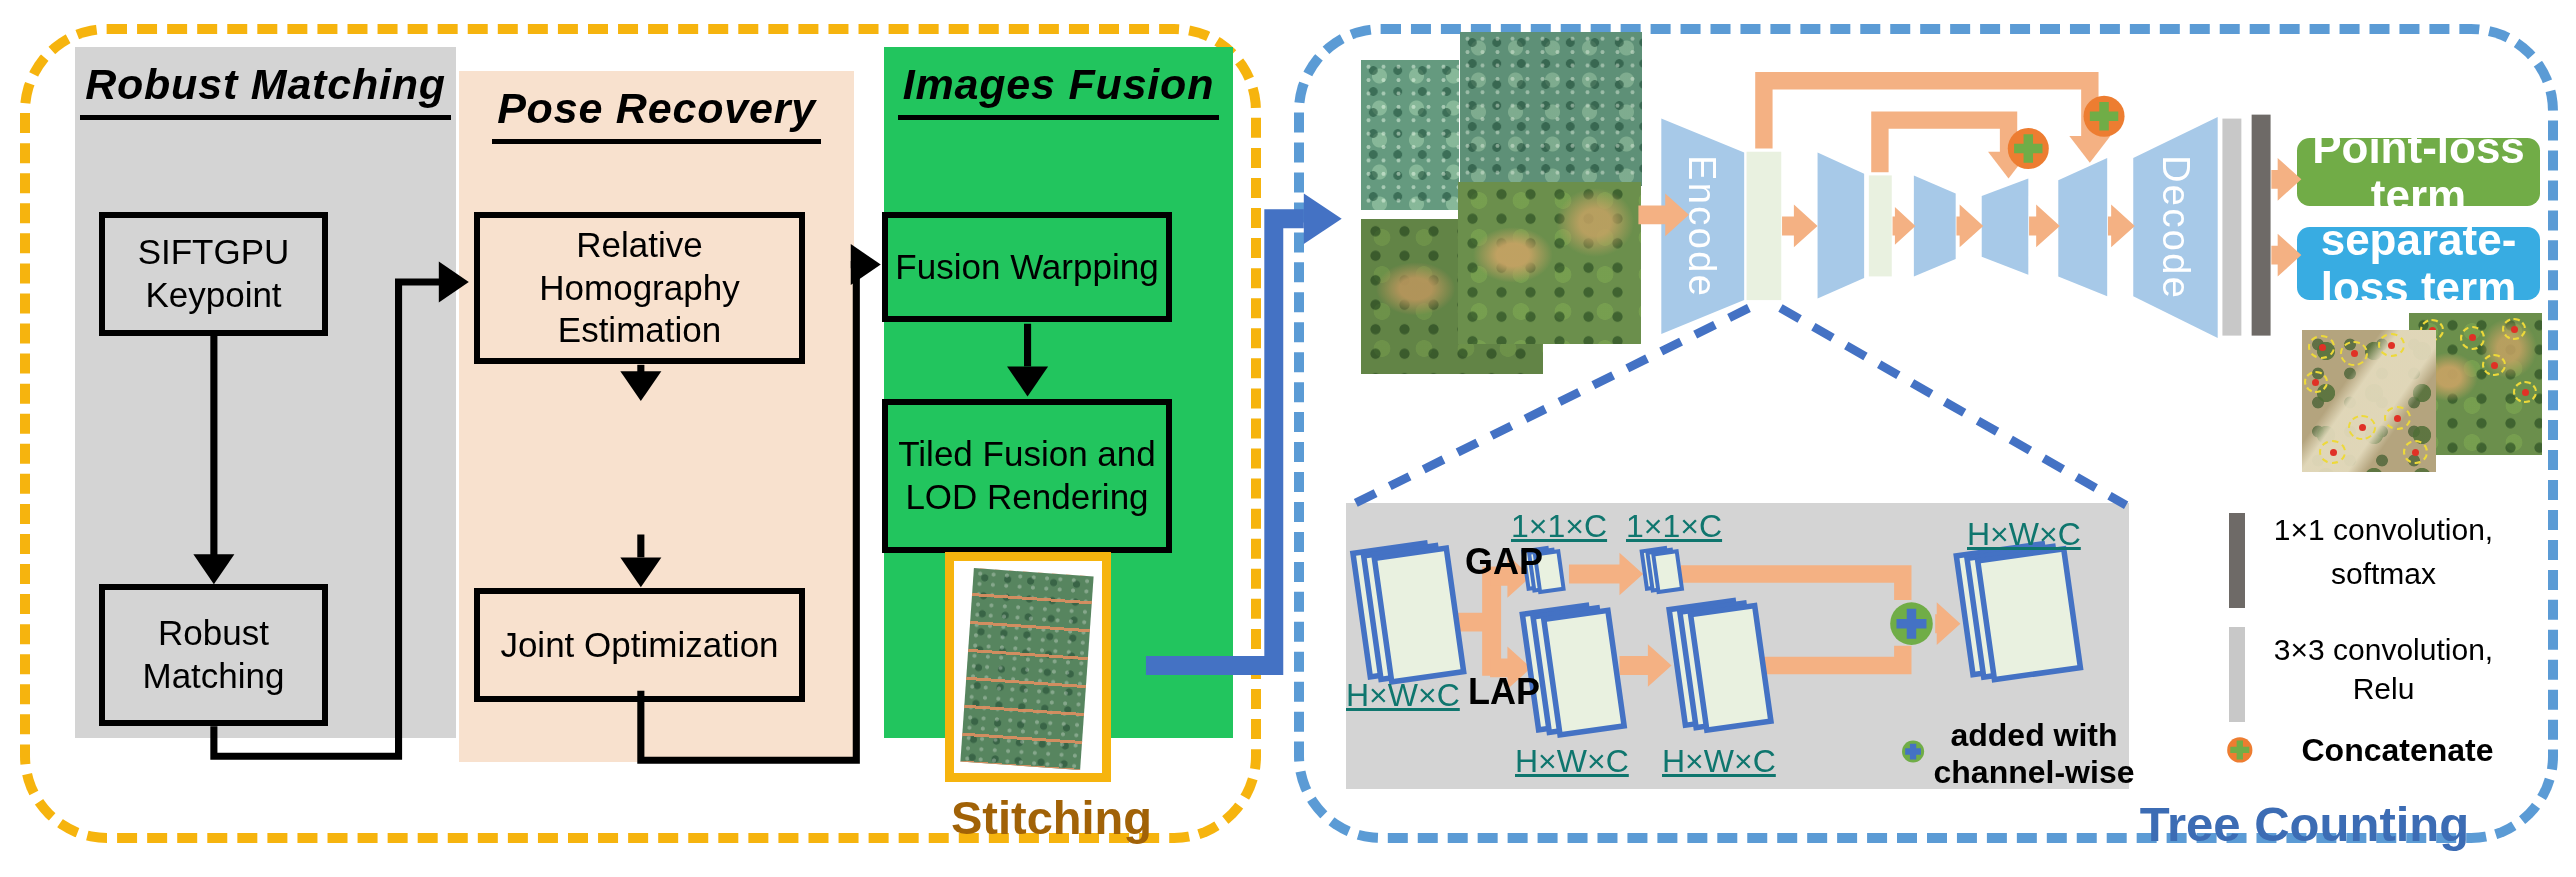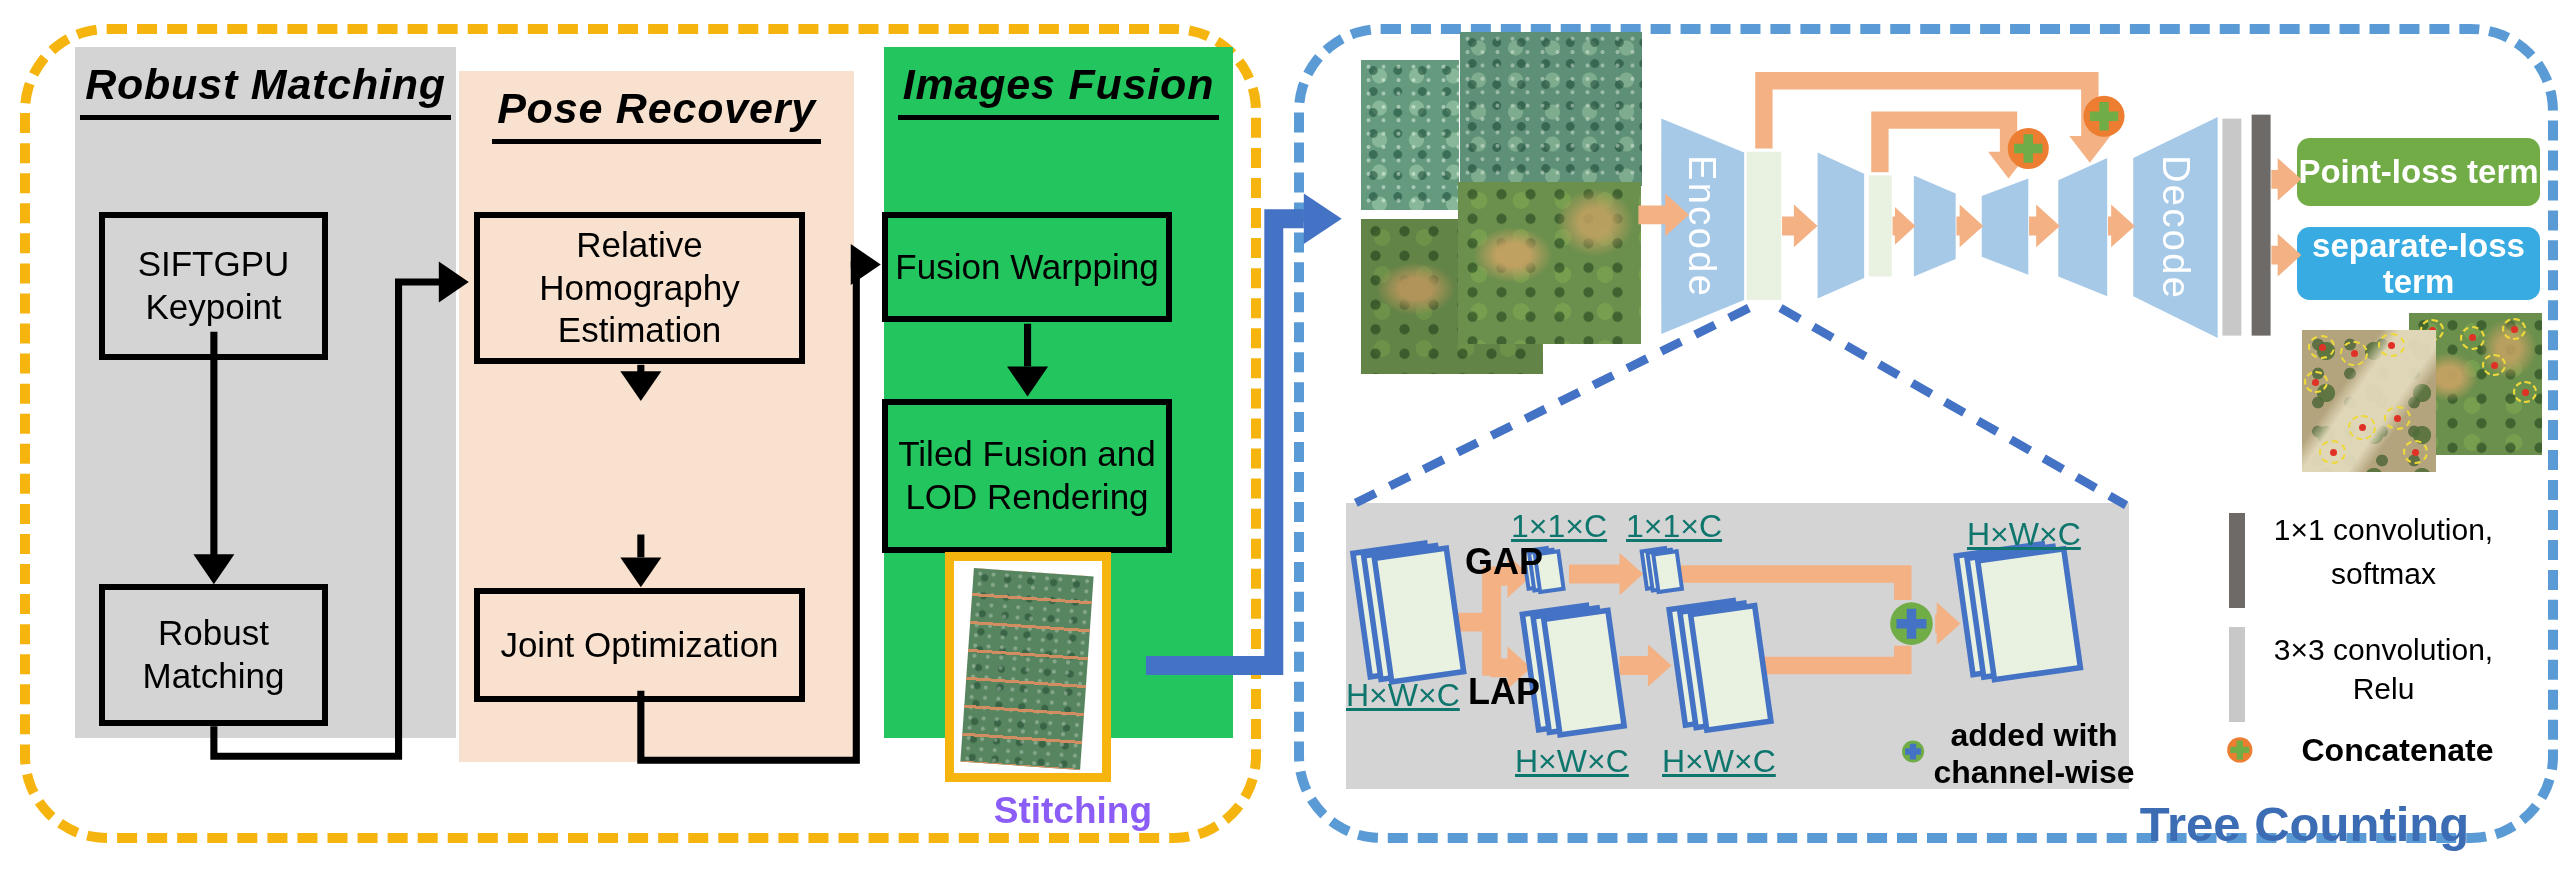--- a/index.html
+++ b/index.html
@@ -29,21 +29,21 @@
       border:9.5px solid #F6B40E;box-sizing:border-box;z-index:3;}
   .mosaic{position:absolute;left:12.6px;top:11px;width:120px;height:194px;transform:rotate(4deg);
       background-color:#57855F;
       background-image:
         repeating-linear-gradient(to bottom, rgba(0,0,0,0) 0 25px, rgba(216,142,96,.95) 25px 28px),
         radial-gradient(circle, rgba(255,255,255,.28) 1.6px, rgba(0,0,0,0) 2.4px),
         radial-gradient(circle, rgba(20,60,40,.45) 3.2px, rgba(0,0,0,0) 4px);
       background-size:100% 100%, 13.4px 10.3px, 23px 18px;}
 
   .stitching-label{position:absolute;left:892px;top:790px;width:260px;text-align:right;
-      font-size:37px;font-weight:bold;color:#8b5cf6;z-index:6;}
+      font-size:47px;font-weight:bold;color:#a16207;z-index:6;}
   .treecount-label{position:absolute;left:2131px;top:796px;width:347px;text-align:center;
       font-size:49px;font-weight:bold;color:#3C6CB4;z-index:6;}
 
   
   .photo{position:absolute;}
   .photo-palm{background-color:#5E9077;
       background-image:
         radial-gradient(circle, rgba(230,240,225,.45) 1.6px, rgba(0,0,0,0) 2.4px),
         radial-gradient(circle, rgba(25,70,50,.55) 4px, rgba(0,0,0,0) 4.7px),
         radial-gradient(circle, rgba(130,175,145,.9) 7px, rgba(0,0,0,0) 8px);
@@ -63,21 +63,21 @@
         radial-gradient(circle, rgba(80,110,55,.85) 8.7px, rgba(0,0,0,0) 9.5px),
         radial-gradient(circle, rgba(60,90,45,.7) 5.5px, rgba(0,0,0,0) 6.3px);
       background-size:100% 100%, 48px 42px, 32px 29px;}
   .ann{position:absolute;border:2.4px dashed #EDD93A;border-radius:50%;box-sizing:border-box;}
   .ann::after{content:"";position:absolute;left:50%;top:50%;width:7px;height:7px;margin:-3.2px 0 0 -3.2px;
       background:#E03126;border-radius:50%;}
 
   
   .vlabel{position:absolute;color:#fff;font-size:38px;letter-spacing:2.4px;z-index:10;
       writing-mode:vertical-rl;display:flex;align-items:center;justify-content:center;}
-  .lossbox{position:absolute;border-radius:12.6px;color:#fff;font-weight:bold;font-size:33px;
+  .lossbox{position:absolute;border-radius:12.6px;color:#fff;font-weight:bold;font-size:44px;
       display:flex;align-items:center;justify-content:center;text-align:center;line-height:1.08;z-index:4;}
 
   
   .detail-panel{position:absolute;left:1346px;top:503px;width:783px;height:286px;background:#D4D4D4;z-index:2;}
   .dim-label{position:absolute;font-size:32px;color:#0f766e;z-index:10;white-space:nowrap;text-decoration:underline;}
   .pool-label{position:absolute;font-size:36px;font-weight:bold;color:#000;z-index:10;}
   .add-note{position:absolute;left:1932px;top:717px;width:204px;font-size:32px;font-weight:bold;
       text-align:center;line-height:1.15;z-index:10;color:#000;}
 
   
@@ -102,21 +102,21 @@
     <div class="col-header">
       <span>Pose Recovery</span>
     </div>
   </div>
   <div class="col yellow">
     <div class="col-header">
       <span>Images Fusion</span>
     </div>
   </div>
 
-  <div class="flowbox" style="left:99px;top:212px;width:229px;height:148px;">SIFTGPU Keypoint</div>
+  <div class="flowbox" style="left:99px;top:212px;width:229px;height:124px;">SIFTGPU Keypoint</div>
   <div class="flowbox" style="left:99px;top:584px;width:229px;height:142px;">Robust Matching</div>
   <div class="flowbox" style="left:474px;top:212px;width:331px;height:152px;">Relative Homography Estimation</div>
   <div class="flowbox" style="left:474px;top:588px;width:331px;height:114px;">Joint Optimization</div>
   <div class="flowbox" style="left:882px;top:212px;width:290px;height:110px;">Fusion Warpping</div>
   <div class="flowbox" style="left:882px;top:399px;width:290px;height:154px;">Tiled Fusion and LOD Rendering</div>
 
   <div class="stitched">
     <div class="mosaic"></div>
   </div>
 

